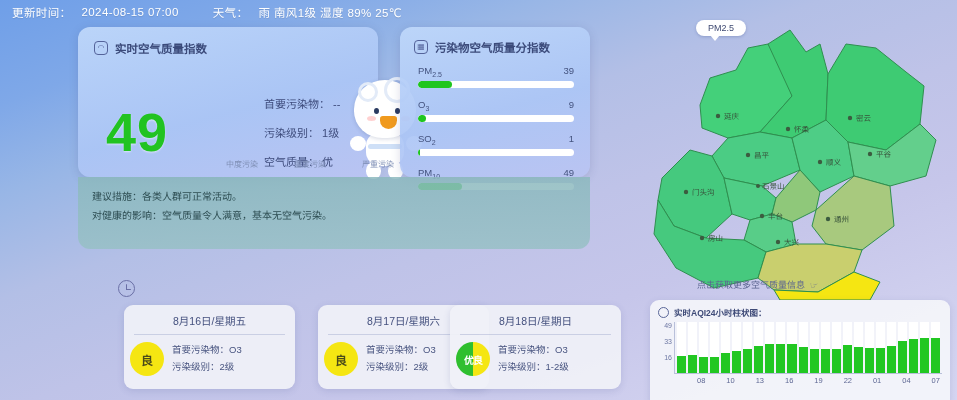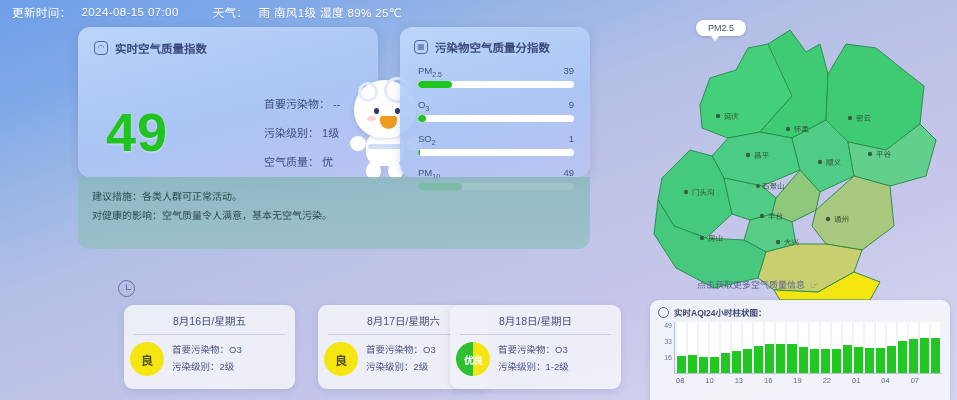--- a/index.html
+++ b/index.html
@@ -180,21 +180,21 @@
     flex: 1; display: flex; align-items: flex-end; gap: 2px;
     border-left: 1px solid #b9c0da; border-bottom: 1px solid #b9c0da;
     padding: 0 2px; height: 52px;
   }
   .ch-col { flex: 1; height: 100%; display: flex; flex-direction: column; justify-content: flex-end; background: #ffffff; }
   .ch-val { width: 100%; background: #22c722; }
   .ch-xaxis {
     display: flex; margin-left: 16px; padding: 2px 2px 0 2px;
     font-size: 7.5px; color: #5e6894;
   }
-  .ch-xaxis span { flex: 1; text-align: left; }
+  .ch-xaxis span { flex: 1; text-align: right; }
 
   
   .headline {
     position: absolute; left: 0; top: 166px; width: 957px;
     text-align: center; color: #ffffff; font-weight: bold;
     font-size: 24px; line-height: 1.42; letter-spacing: .5px;
     text-shadow: 0 2px 5px rgba(20,40,70,.45), 0 0 2px rgba(20,40,70,.35);
     padding: 0 14px; pointer-events: none;
   }
 </style>
@@ -289,20 +289,25 @@
           <span><span>PM</span><span class="sub">10</span></span>
           <span>49</span>
         </div>
         <div class="bar-track">
           <div class="bar-fill" style="width: 28%;"></div>
         </div>
       </div>
     </div>
   </div>
 
+  <div class="scale-labels">
+    <span>中度污染</span>
+    <span>重度污染</span>
+    <span>严重污染</span>
+  </div>
 
   <div class="advice">
     <div>
       <span>建议措施：</span><span>各类人群可正常活动。</span>
     </div>
     <div>
       <span>对健康的影响：</span><span>空气质量令人满意，基本无空气污染。</span>
     </div>
   </div>
 

